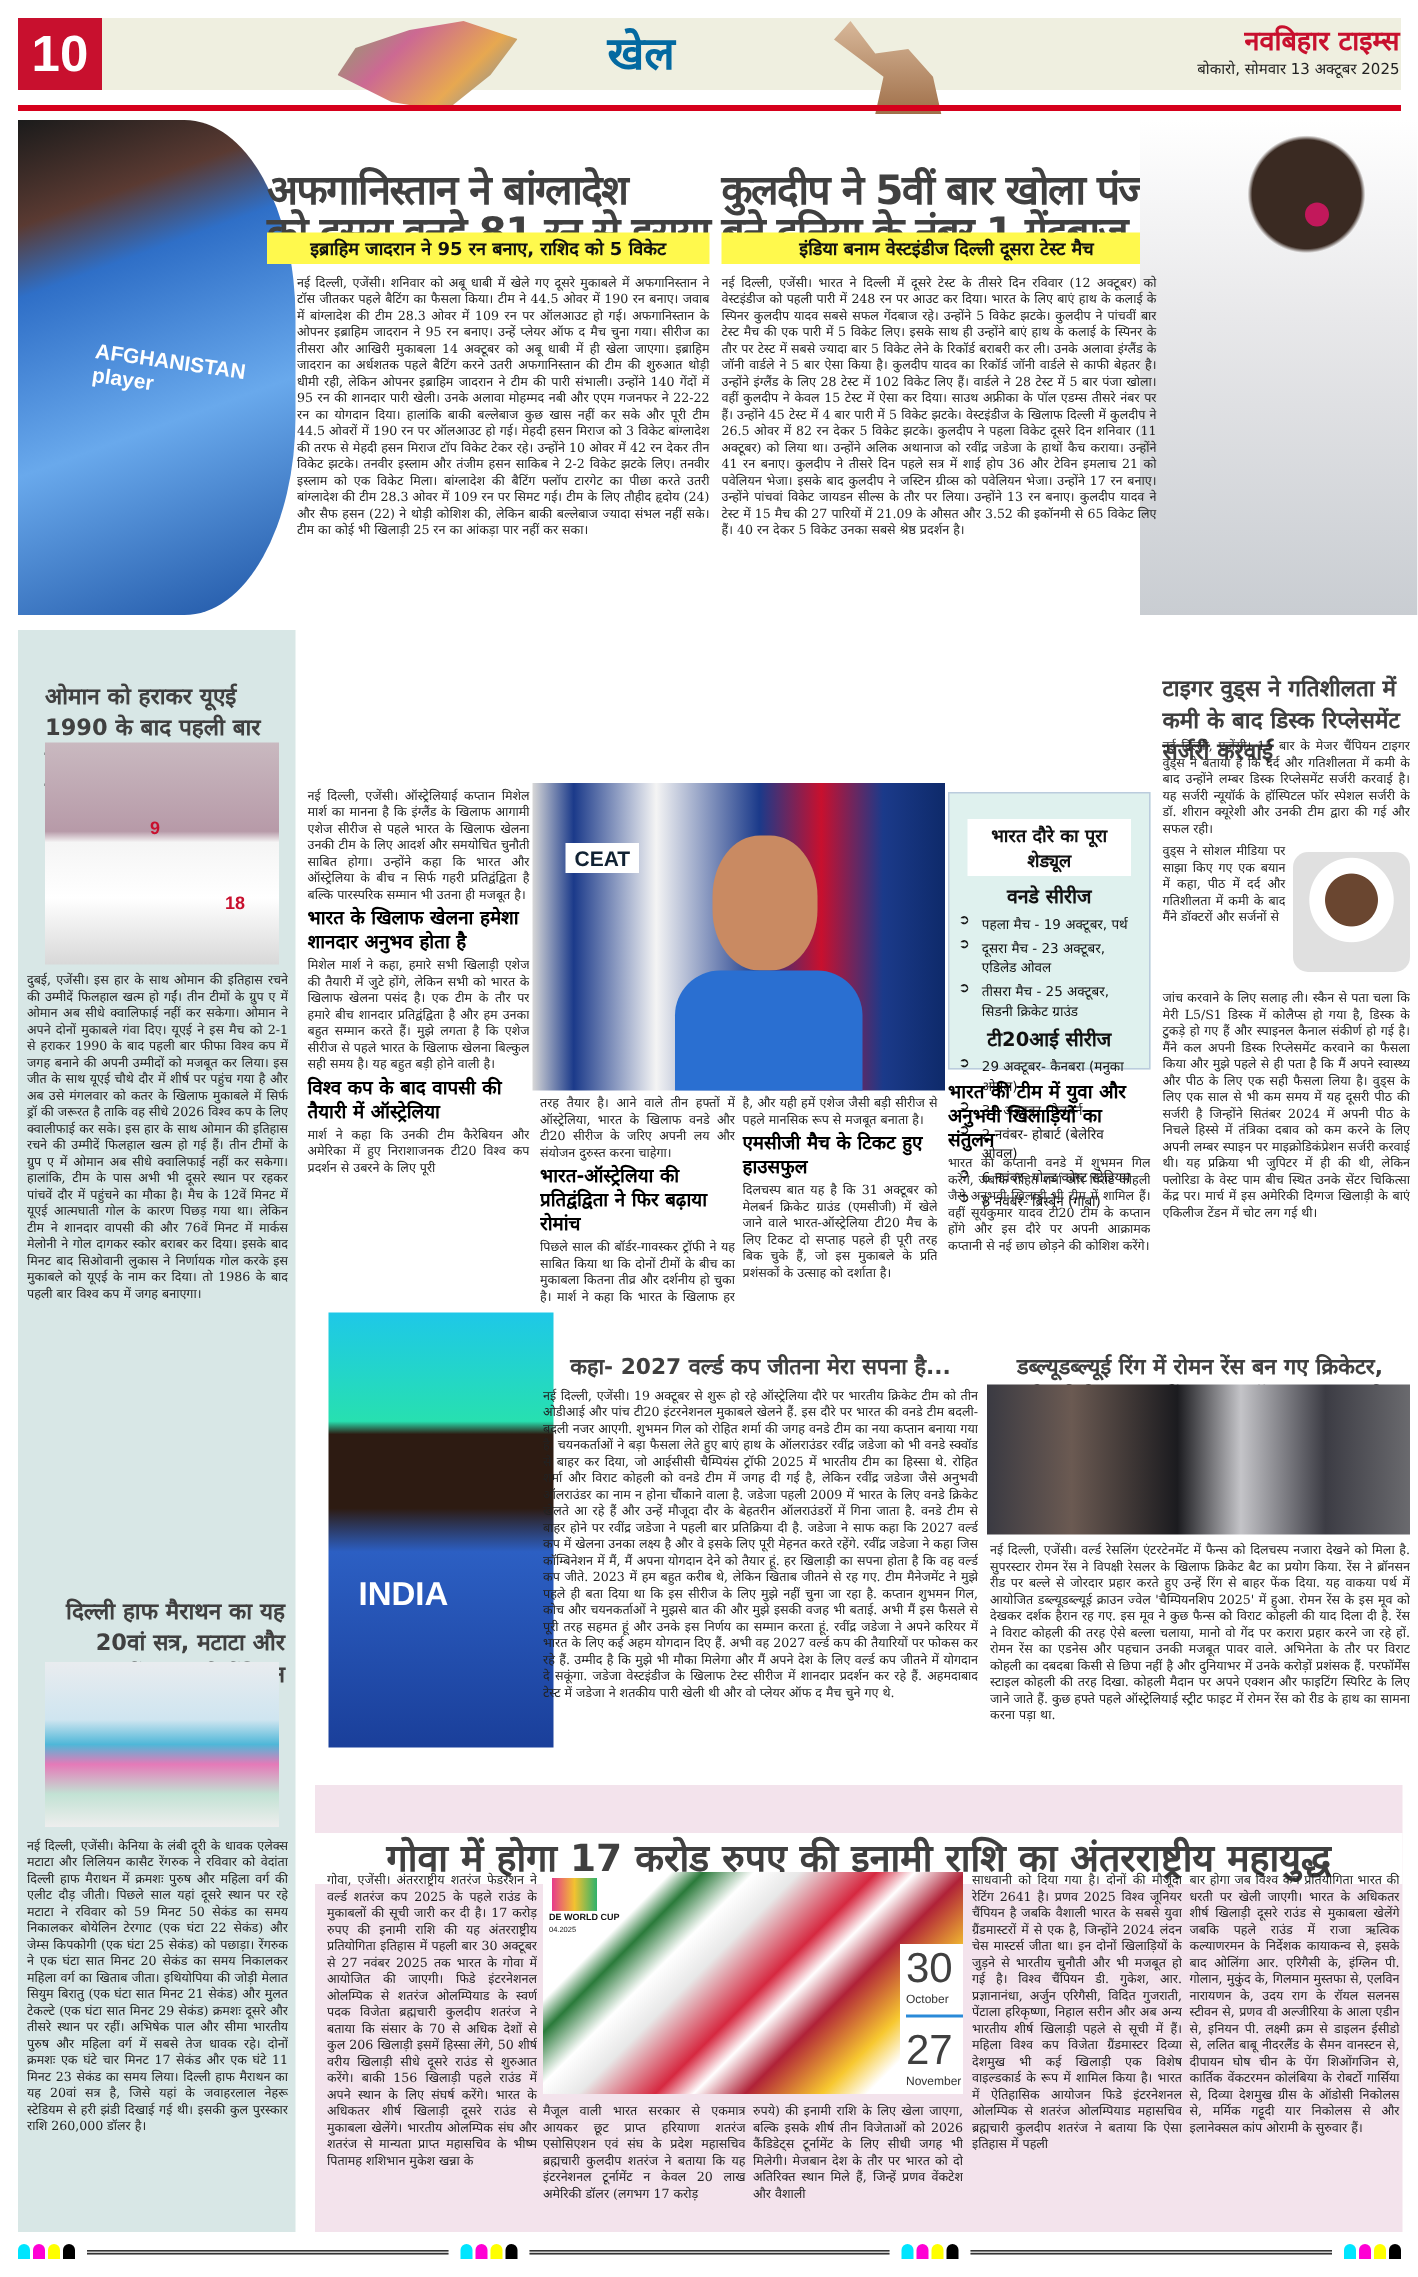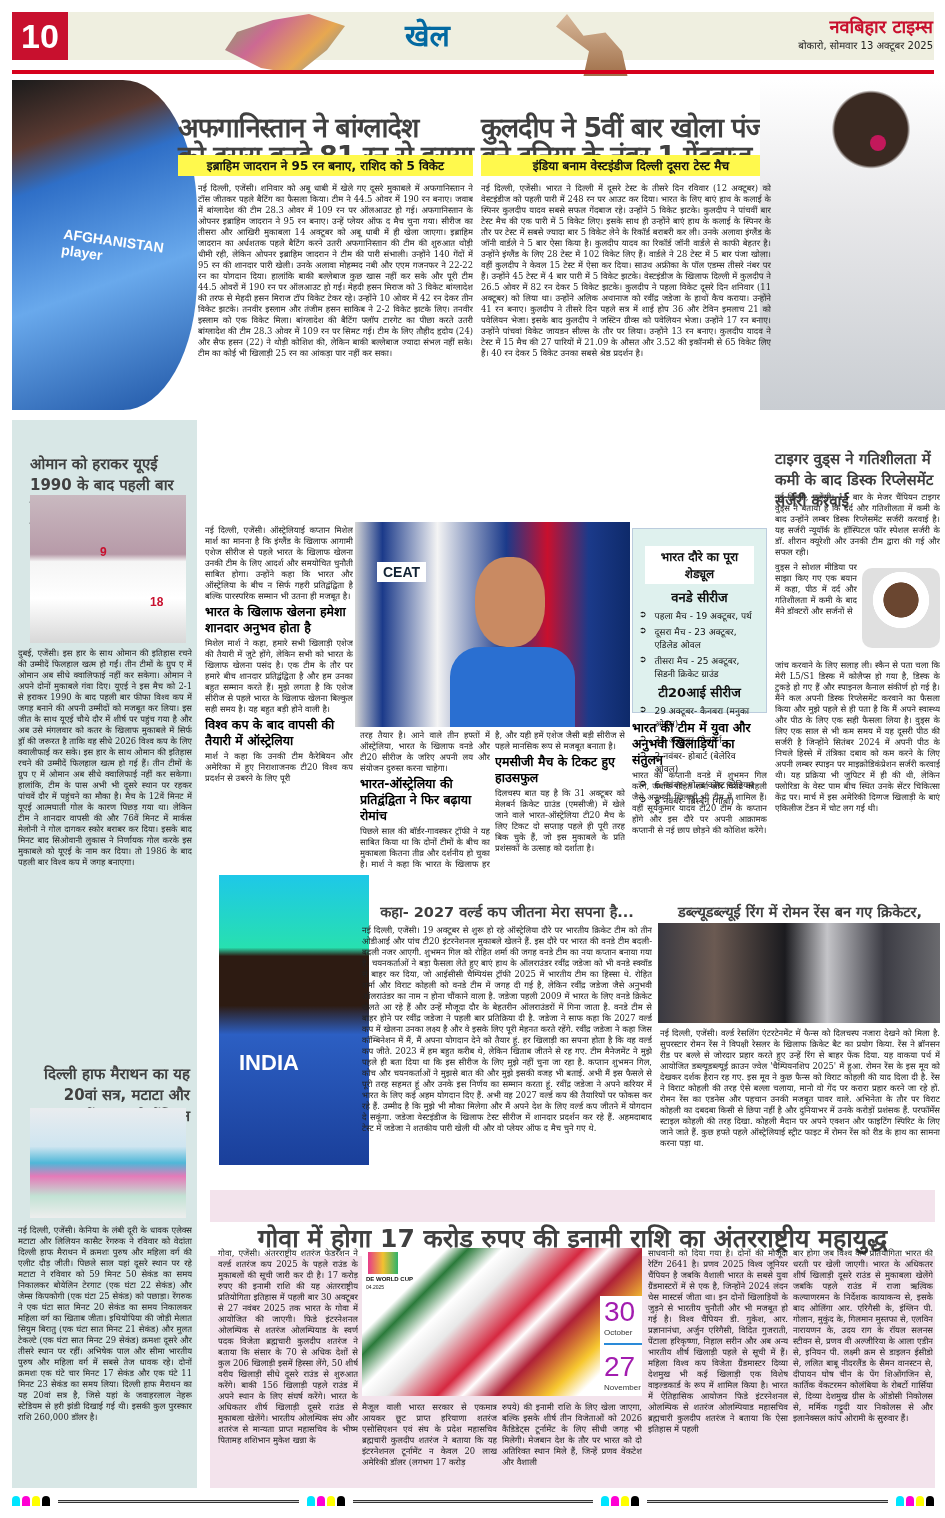--- a/index.html
+++ b/index.html
@@ -25,21 +25,21 @@
   .schedule { background: #dff1ee; border: 1px solid #bcd; padding: 4px 6px; }
   .schedule .title { background:#fff; font: bold 12px "DejaVu Sans",sans-serif; text-align:center; margin: 13px 6px 4px; padding:2px 0;}
   .schedule .series { font: bold 13px "DejaVu Sans",sans-serif; text-align:center; margin: 2px 0; }
   .schedule .item { font: 9px "DejaVu Sans",sans-serif; margin: 3px 0; display:flex; gap:8px; }
   .schedule .item .arr { font-weight:bold; }
   .regmarks { left: 12px; top: 1494px; width: 922px; height: 14px; display:flex; align-items:center; justify-content:space-between; }
   .reg { display:flex; gap:2px; }
   .reg span { width: 8px; height: 10px; border-radius: 6px 6px 0 0; display:inline-block; }
   .regline { flex:1; margin: 0 8px; height: 3px; border-top:1px solid #333; border-bottom: 1px solid #333; background:#ccc; }
   .dates { background:#fff; }
-  .dates .d { font: 28px "Liberation Sans", sans-serif; color:#a21caf; }
+  .dates .d { font: 28px "Liberation Sans", sans-serif; color:#404040; }
   .dates .m { font: 8px "Liberation Sans", sans-serif; color:#333; }
 </style>
 </head>
 <body>
 
 <div class="abs masthead"></div>
 <div class="abs page-num">10</div>
 <div class="abs mapimg"></div>
 <div class="abs section-title">खेल</div>
 <div class="abs statue"></div>

